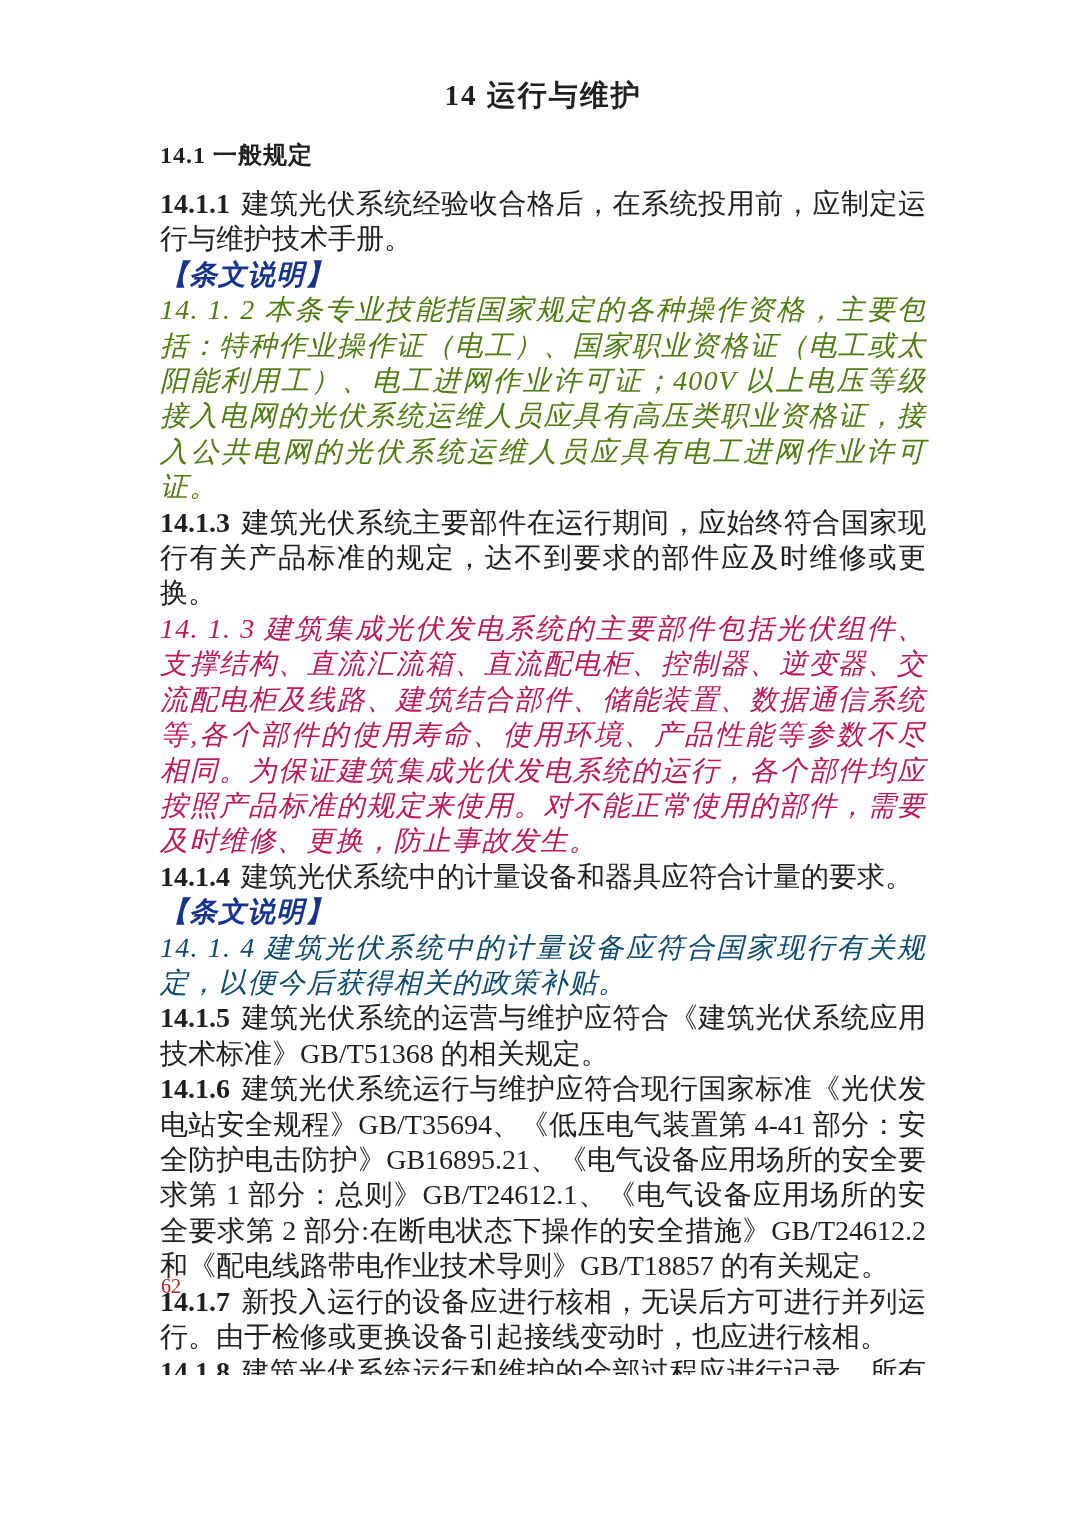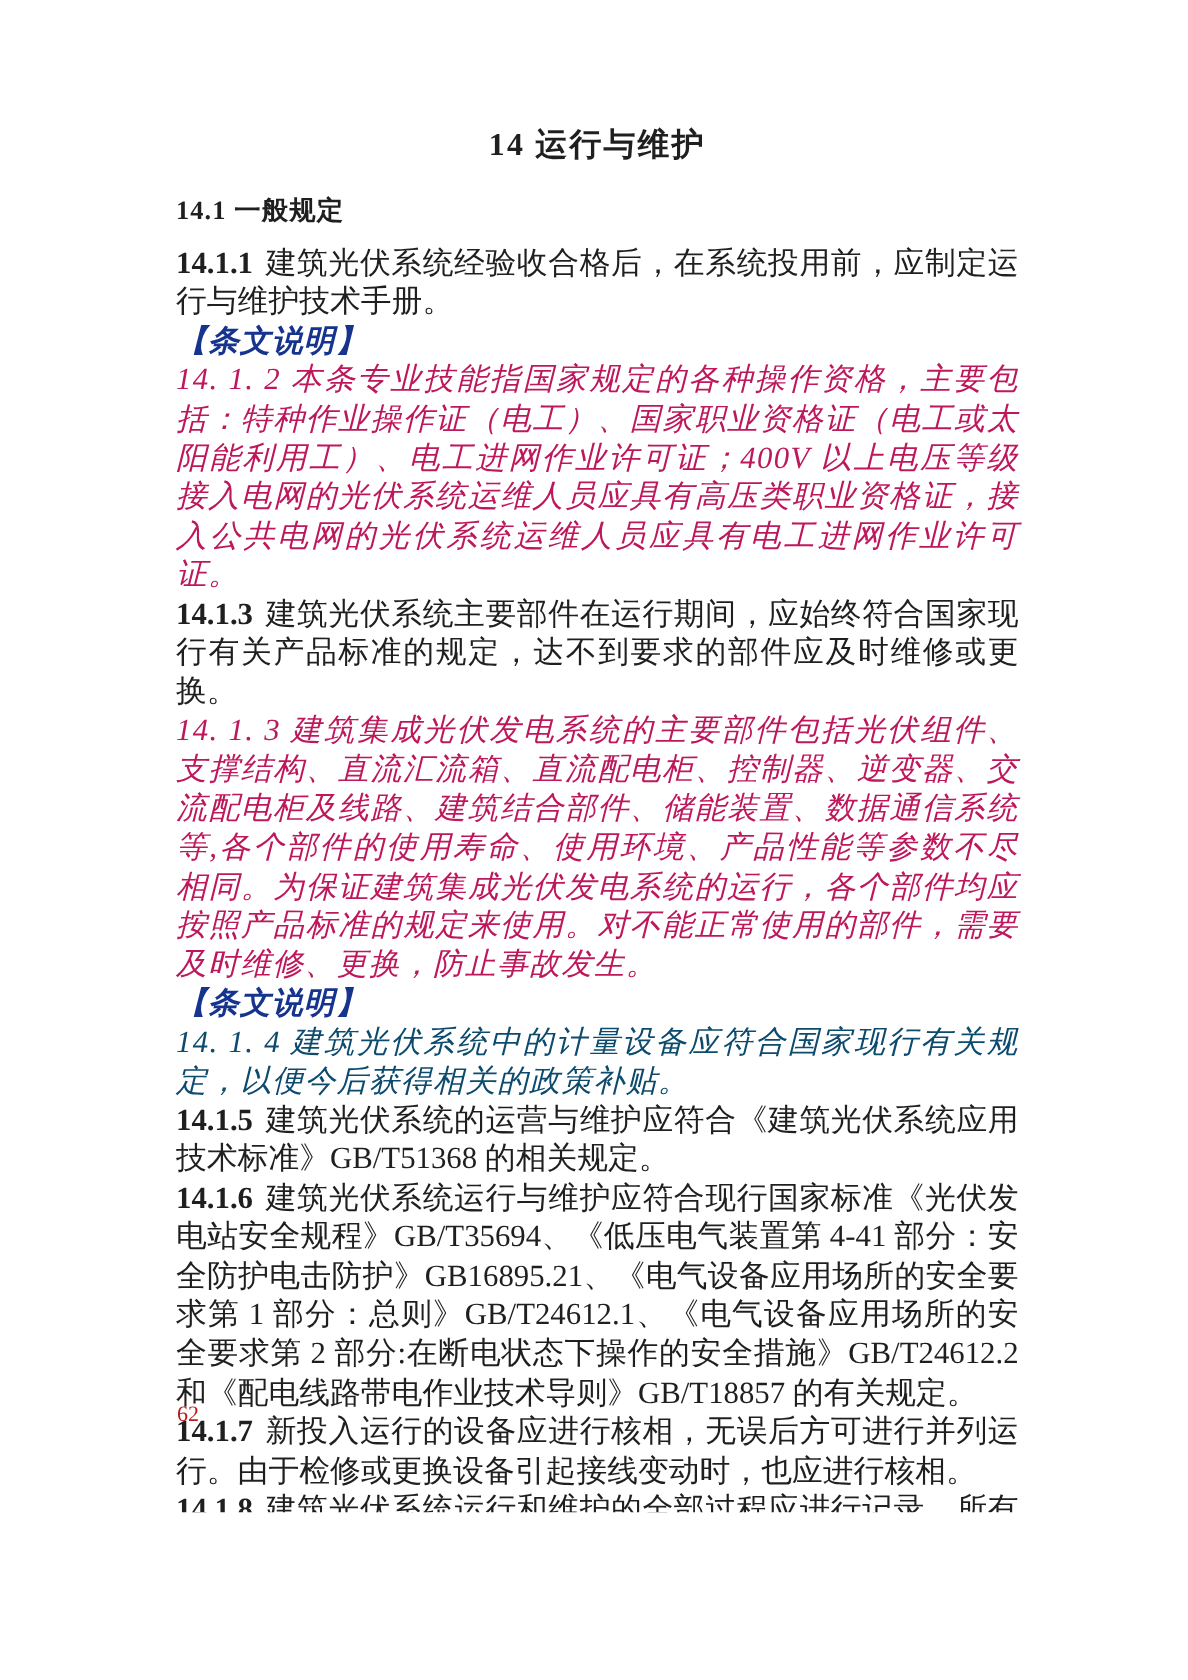--- a/index.html
+++ b/index.html
@@ -6,21 +6,21 @@
     margin: 0;
     padding: 0;
     background: #ffffff;
   }
   .page {
     width: 1080px;
     height: 1375px;
     position: relative;
     background: #ffffff;
     box-sizing: border-box;
-    padding: 112px 154px 0 160px;
+    padding: 76px 154px 0 160px;
     font-family: "Liberation Serif", "DejaVu Serif", serif;
     color: #1f1f1f;
     overflow: hidden;
   }
   .chapter-title {
     text-align: center;
     font-size: 29px;
     font-weight: bold;
     letter-spacing: 2px;
     margin: 0 0 23px 0;
@@ -69,23 +69,24 @@
 </head>
 <body>
 
 <div class="page">
   <h1 class="chapter-title">14 运行与维护</h1>
   <h2 class="section-title">14.1 一般规定</h2>
 
   <div id="paragraphs">
       <p class="para clause"><span class="num">14.1.1</span>建筑光伏系统经验收合格后，在系统投用前，应制定运行与维护技术手册。</p>
       <p class="para commentary-header" style="color: rgb(22, 51, 142);">【条文说明】</p>
-      <p class="para commentary" style="color: #be185d;"><span class="num">14. 1. 2</span>本条专业技能指国家规定的各种操作资格，主要包括：特种作业操作证（电工）、国家职业资格证（电工或太阳能利用工）、电工进网作业许可证；400V 以上电压等级接入电网的光伏系统运维人员应具有高压类职业资格证，接入公共电网的光伏系统运维人员应具有电工进网作业许可证。</p>
+      <p class="para commentary" style="color: #4d7c0f;"><span class="num">14. 1. 2</span>本条专业技能指国家规定的各种操作资格，主要包括：特种作业操作证（电工）、国家职业资格证（电工或太阳能利用工）、电工进网作业许可证；400V 以上电压等级接入电网的光伏系统运维人员应具有高压类职业资格证，接入公共电网的光伏系统运维人员应具有电工进网作业许可证。</p>
       <p class="para clause"><span class="num">14.1.3</span>建筑光伏系统主要部件在运行期间，应始终符合国家现行有关产品标准的规定，达不到要求的部件应及时维修或更换。</p>
       <p class="para commentary" style="color: #be185d;"><span class="num">14. 1. 3</span>建筑集成光伏发电系统的主要部件包括光伏组件、支撑结构、直流汇流箱、直流配电柜、控制器、逆变器、交流配电柜及线路、建筑结合部件、储能装置、数据通信系统等,各个部件的使用寿命、使用环境、产品性能等参数不尽相同。为保证建筑集成光伏发电系统的运行，各个部件均应按照产品标准的规定来使用。对不能正常使用的部件，需要及时维修、更换，防止事故发生。</p>
+      <p class="para clause"><span class="num">14.1.4</span>建筑光伏系统中的计量设备和器具应符合计量的要求。</p>
       <p class="para commentary-header" style="color: rgb(22, 51, 142);">【条文说明】</p>
       <p class="para commentary" style="color: #0c4a6e;"><span class="num">14. 1. 4</span>建筑光伏系统中的计量设备应符合国家现行有关规定，以便今后获得相关的政策补贴。</p>
       <p class="para clause"><span class="num">14.1.5</span>建筑光伏系统的运营与维护应符合《建筑光伏系统应用技术标准》GB/T51368 的相关规定。</p>
       <p class="para clause"><span class="num">14.1.6</span>建筑光伏系统运行与维护应符合现行国家标准《光伏发电站安全规程》GB/T35694、《低压电气装置第 4-41 部分：安全防护电击防护》GB16895.21、《电气设备应用场所的安全要求第 1 部分：总则》GB/T24612.1、《电气设备应用场所的安全要求第 2 部分:在断电状态下操作的安全措施》GB/T24612.2 和《配电线路带电作业技术导则》GB/T18857 的有关规定。</p>
       <p class="para clause"><span class="num">14.1.7</span>新投入运行的设备应进行核相，无误后方可进行并列运行。由于检修或更换设备引起接线变动时，也应进行核相。</p>
       <p class="para clause"><span class="num">14.1.8</span>建筑光伏系统运行和维护的全部过程应进行记录，所有记录应存档并应对每次故障记录进行分析。当建筑光伏系统设备故障时，运行人员应详细记录故障发生的时间、故障现象，协助检修人员进行维护工作。故障排除后，检修人员应将出现故障的设备名称、故障现象描述、故障时间、处理方法、备品配件更换情</p>
     </div>
 
   <div class="page-number">62</div>
 </div>

